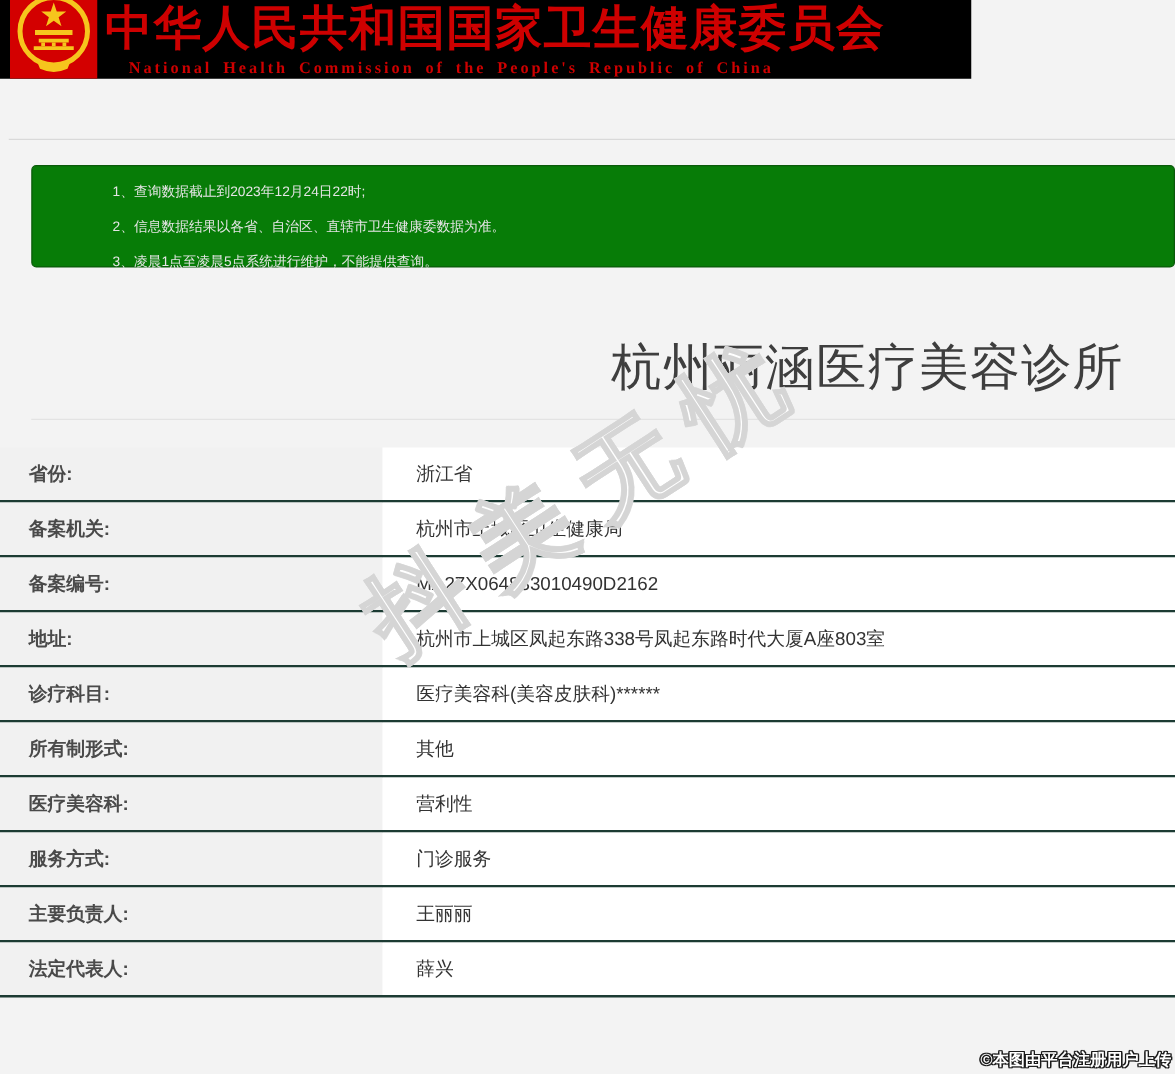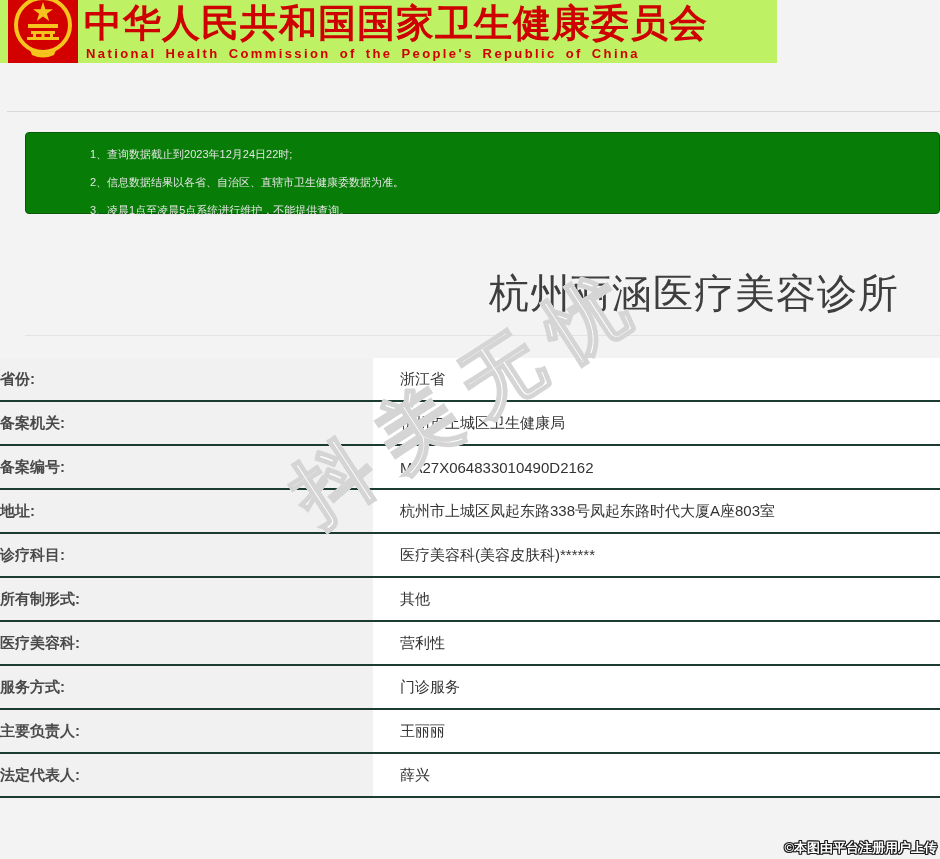--- a/index.html
+++ b/index.html
@@ -1,44 +1,44 @@
 <!DOCTYPE html>
 <html><head>
 <meta charset="utf-8">
 <style>
   * { margin:0; padding:0; box-sizing:border-box; }
   html,body { width:940px; height:859px; }
   body { font-family:"Liberation Sans","DejaVu Sans",sans-serif; background:#f3f3f3; }
   .page { position:relative; width:940px; height:859px; overflow:hidden; background:#f3f3f3; }
 
   
-  .header-band { position:absolute; left:0; top:0; width:777px; height:63px; background:#bef264; }
+  .header-band { position:absolute; left:0; top:0; width:777px; height:63px; background:#000000;font-family:Liberation Serif, serif; }
   .emblem { position:absolute; left:8px; top:0; width:70px; height:63px; }
   .cn-title { position:absolute; left:84px; top:2px; font-size:38px; line-height:42px;
               font-weight:bold; color:#ce0000; letter-spacing:1px; white-space:nowrap; }
-  .en-title { position:absolute; left:86px; top:46px; font-size:13px; font-weight:bold;
+  .en-title { position:absolute; left:103px; top:46px; font-size:13px; font-weight:bold;
               color:#ce0000; letter-spacing:2.4px; word-spacing:3px; white-space:nowrap; }
   .hairline { position:absolute; left:7px; right:0; top:111px; height:1px; background:#d9d9d9; }
 
   
   .notice { position:absolute; left:25px; right:0; top:132px; height:82px;
             background:#077c07; border:1px solid #0a5a0a; border-radius:4px;
             color:#e5e5e5; font-size:11px; line-height:28px; padding:7px 10px 0 64px; }
   .notice div { white-space:nowrap; }
 
   
   .record-title { position:absolute; left:458px; top:266px; font-size:40px; color:#3e3e3e;
                   letter-spacing:1px; white-space:nowrap;margin-left:31px; }
   .title-divider { position:absolute; left:25px; right:0; top:335px; height:1px; background:#e3e3e3; }
 
   
   .table { position:absolute; left:0; top:358px; width:940px; }
   .row { display:flex; height:44px; border-bottom:2px solid #1c3b33; }
   .cell { display:flex; align-items:center; font-size:15px; }
-  .cell.label { width:373px; background:#f1f1f1; font-weight:bold; color:#4a4a4a; }
+  .cell.label { width:306px; background:#f1f1f1; padding-left:23px; font-weight:bold; color:#4a4a4a; }
   .cell.value { flex:1; background:#ffffff; padding-left:27px; color:#333333; }
 
   
   .wm-diagonal { position:absolute; left:302px; top:452px; transform:rotate(-33deg);
                  transform-origin:0 50%; font-size:78px; font-weight:bold; letter-spacing:22px;
                  color:#ffffff; -webkit-text-stroke:2px #d5d5d5;
                  text-shadow:1px 1px 0 #dcdcdc,-1px -1px 0 #dcdcdc,1px -1px 0 #dcdcdc,-1px 1px 0 #dcdcdc;
                  white-space:nowrap; z-index:5; pointer-events:none; }
   .wm-stamp { position:absolute; right:3px; bottom:2px; font-size:13px; font-weight:bold;
               color:#ffffff; z-index:6;

